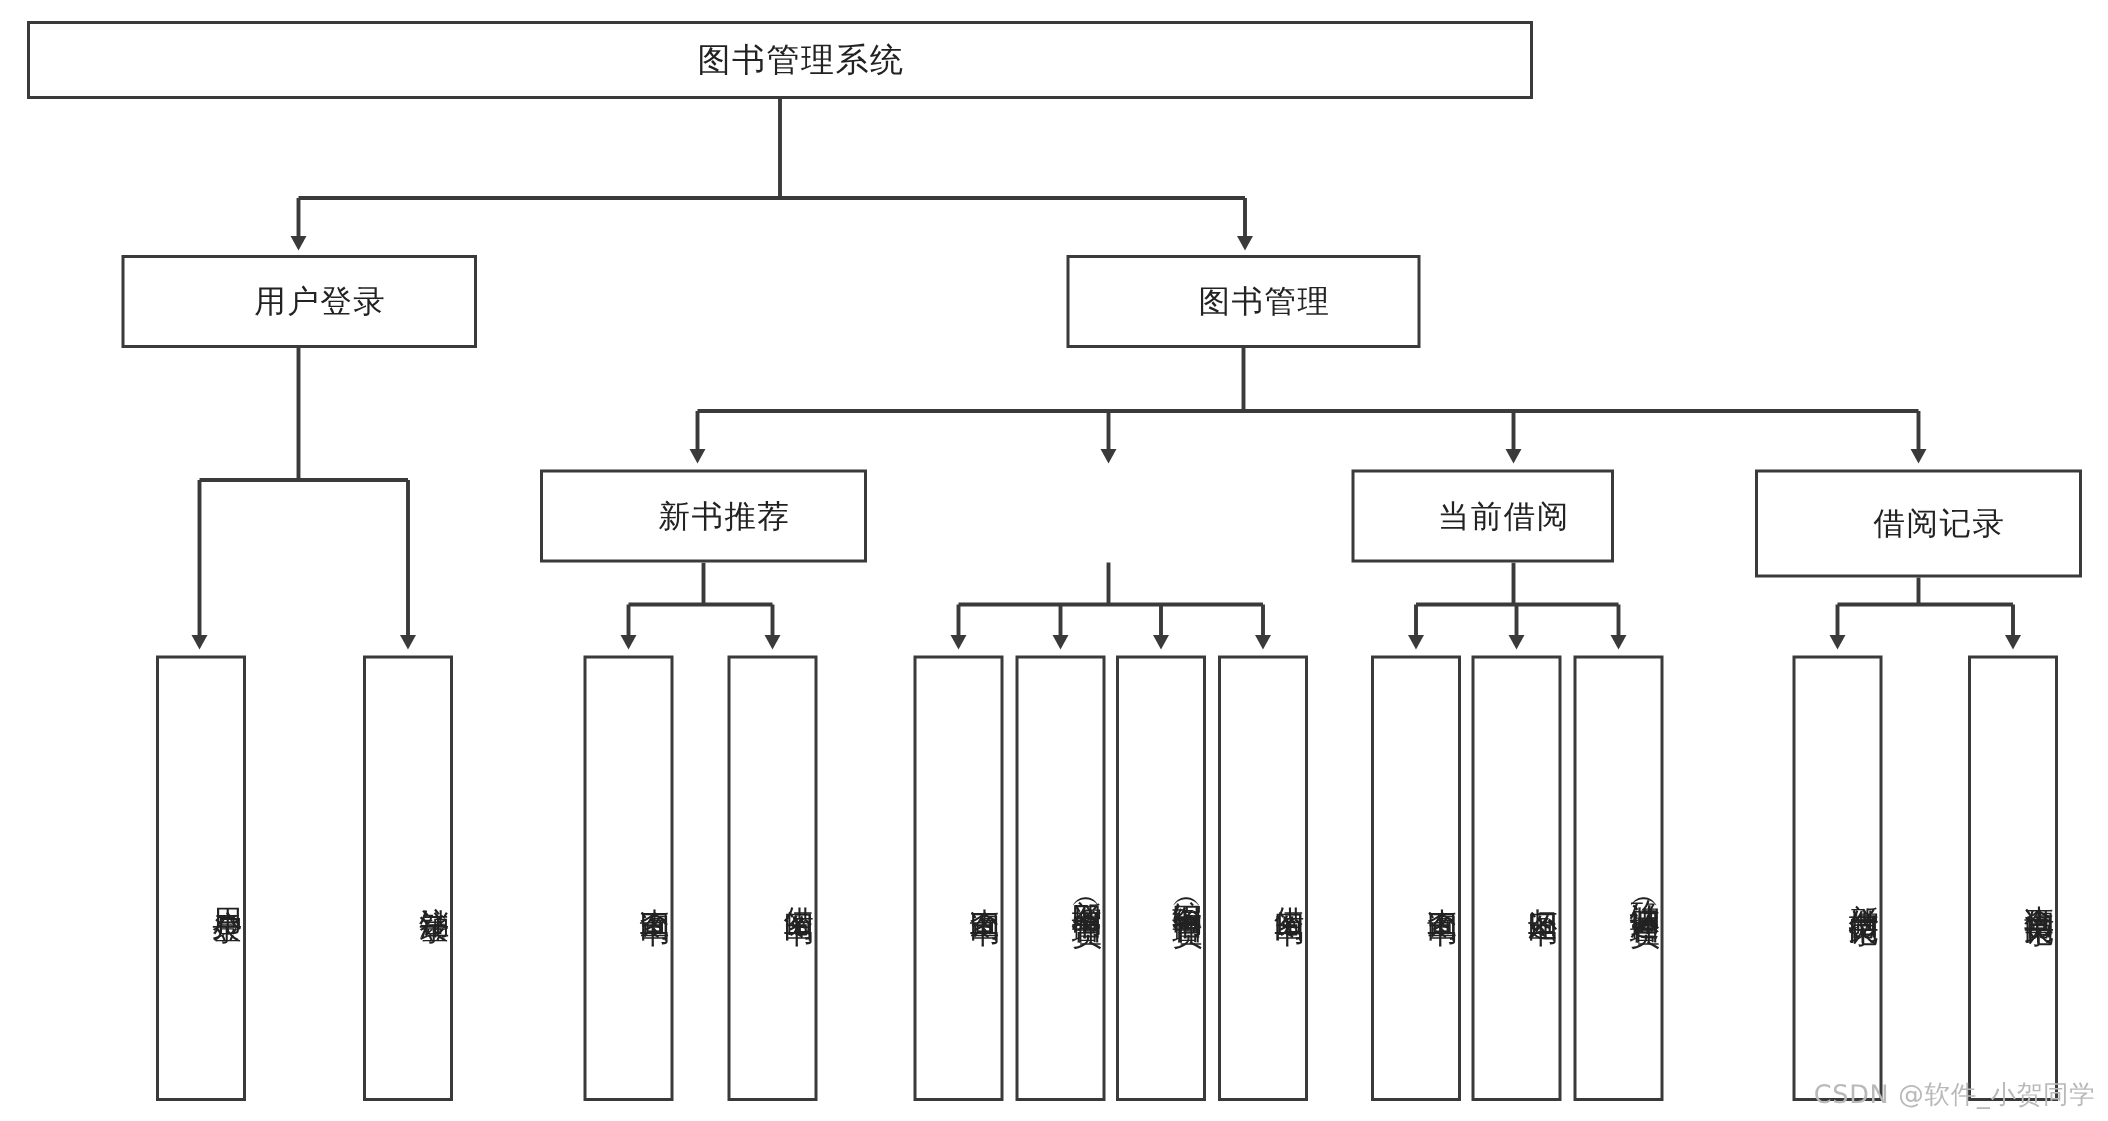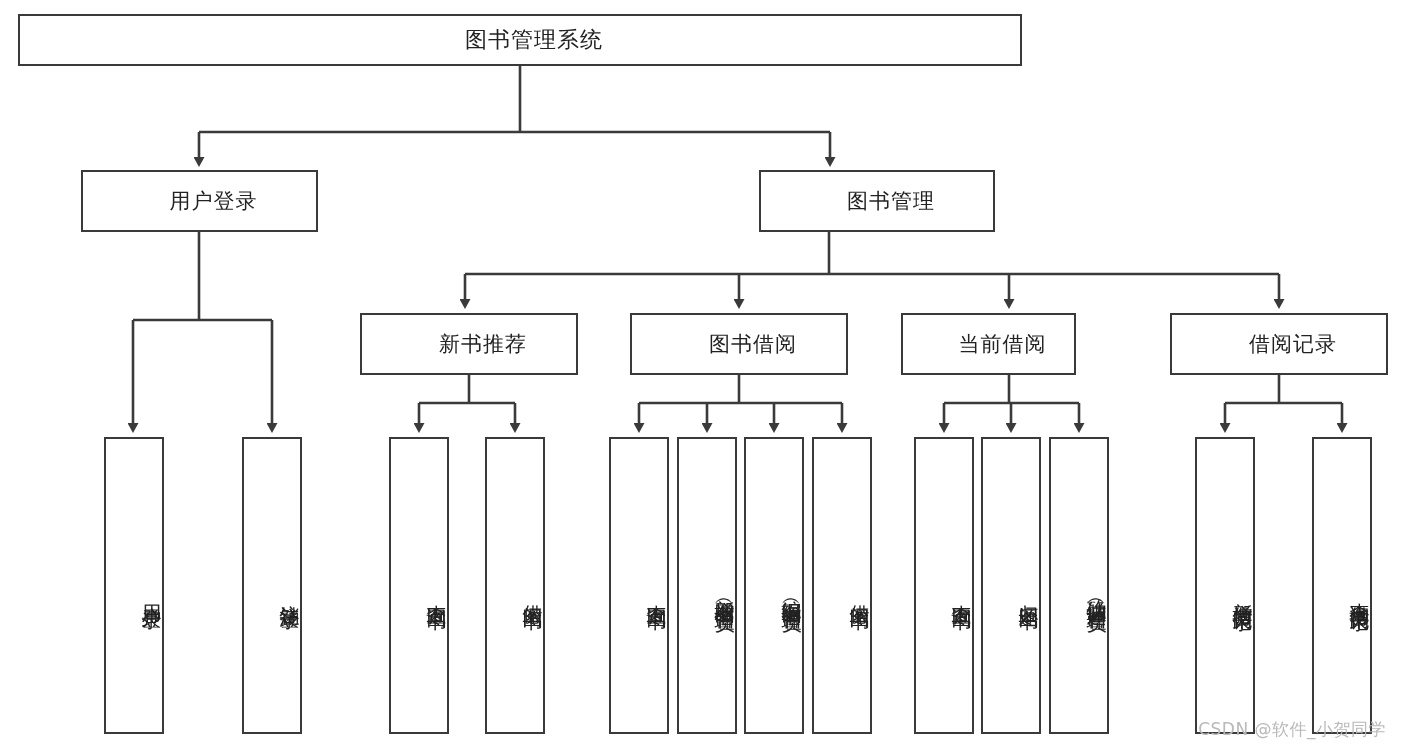--- a/index.html
+++ b/index.html
@@ -23,21 +23,21 @@
   .node.v{
     font-size:20px;letter-spacing:2px;
     writing-mode:vertical-rl;text-orientation:upright;
     align-items:flex-start;justify-content:center;
     padding-top:14px;line-height:1.08;
   }
   .node.v span{writing-mode:vertical-rl;text-orientation:upright;display:block;}
   .node.root{font-size:22px;}
 
   #watermark{
-    position:absolute;right:19px;bottom:6px;
+    position:absolute;right:8px;bottom:6px;
     font-size:17px;color:#b9b9b9;letter-spacing:0.5px;
     white-space:nowrap;pointer-events:none;
   }
 </style>
 </head>
 <body>
 
 <div id="canvas">
 
   <svg id="wires" viewBox="0 0 1405 747" xmlns="http://www.w3.org/2000/svg">
@@ -87,26 +87,25 @@
       <path d="M1279,375 L1279,403"></path>
       <path d="M1225,403 L1342,403"></path>
       <path d="M1225,403 L1225,424" marker-end="url(#arrow)"></path>
       <path d="M1342,403 L1342,424" marker-end="url(#arrow)"></path>
     </g>
   </svg>
 
   <div class="node h root" style="left:18px;top:14px;width:1004px;height:52px;">图书管理系统</div>
 
   <div class="node h" style="left:81px;top:170px;width:237px;height:62px;">用户登录</div>
-  <div class="node h" style="left:711px;top:170px;width:236px;height:62px;margin-left:48px;">图书管理</div>
+  <div class="node h" style="left:711px;top:170px;width:236px;height:62px;">图书管理</div>
 
   <div class="node h" style="left:360px;top:313px;width:218px;height:62px;text-align:center;">新书推荐</div>
-  <div class="node h" style="left:630px;top:313px;width:218px;height:62px;">图书借阅</div>
   <div class="node h" style="left:901px;top:313px;width:175px;height:62px;">当前借阅</div>
-  <div class="node h" style="left:1170px;top:313px;width:218px;height:62px;">借阅记录</div>
+  <div class="node h" style="left:1170px;top:313px;width:218px;height:72px;">借阅记录</div>
 
   <div class="node v" style="left:104px;top:437px;width:60px;height:297px;">
     <span>用户登录</span>
   </div>
   <div class="node v" style="left:242px;top:437px;width:60px;height:297px;">
     <span>注销登录</span>
   </div>
 
   <div class="node v" style="left:389px;top:437px;width:60px;height:297px;">
     <span>查询图书</span>

